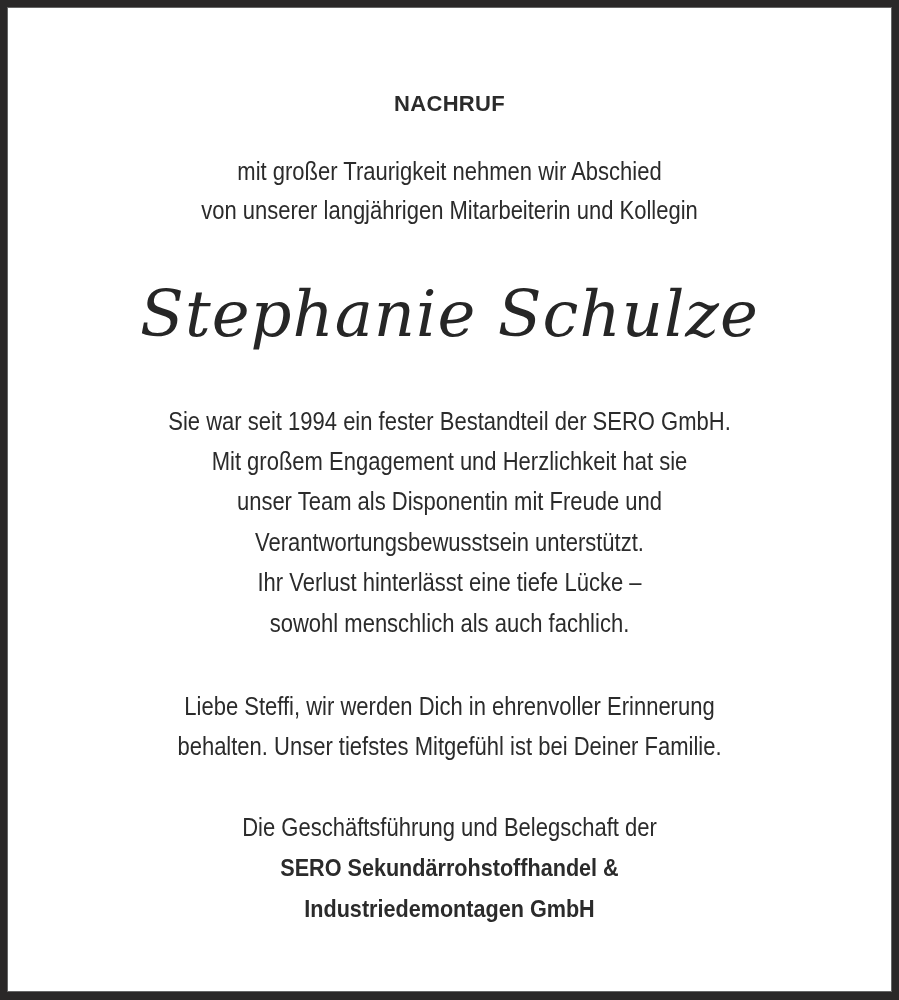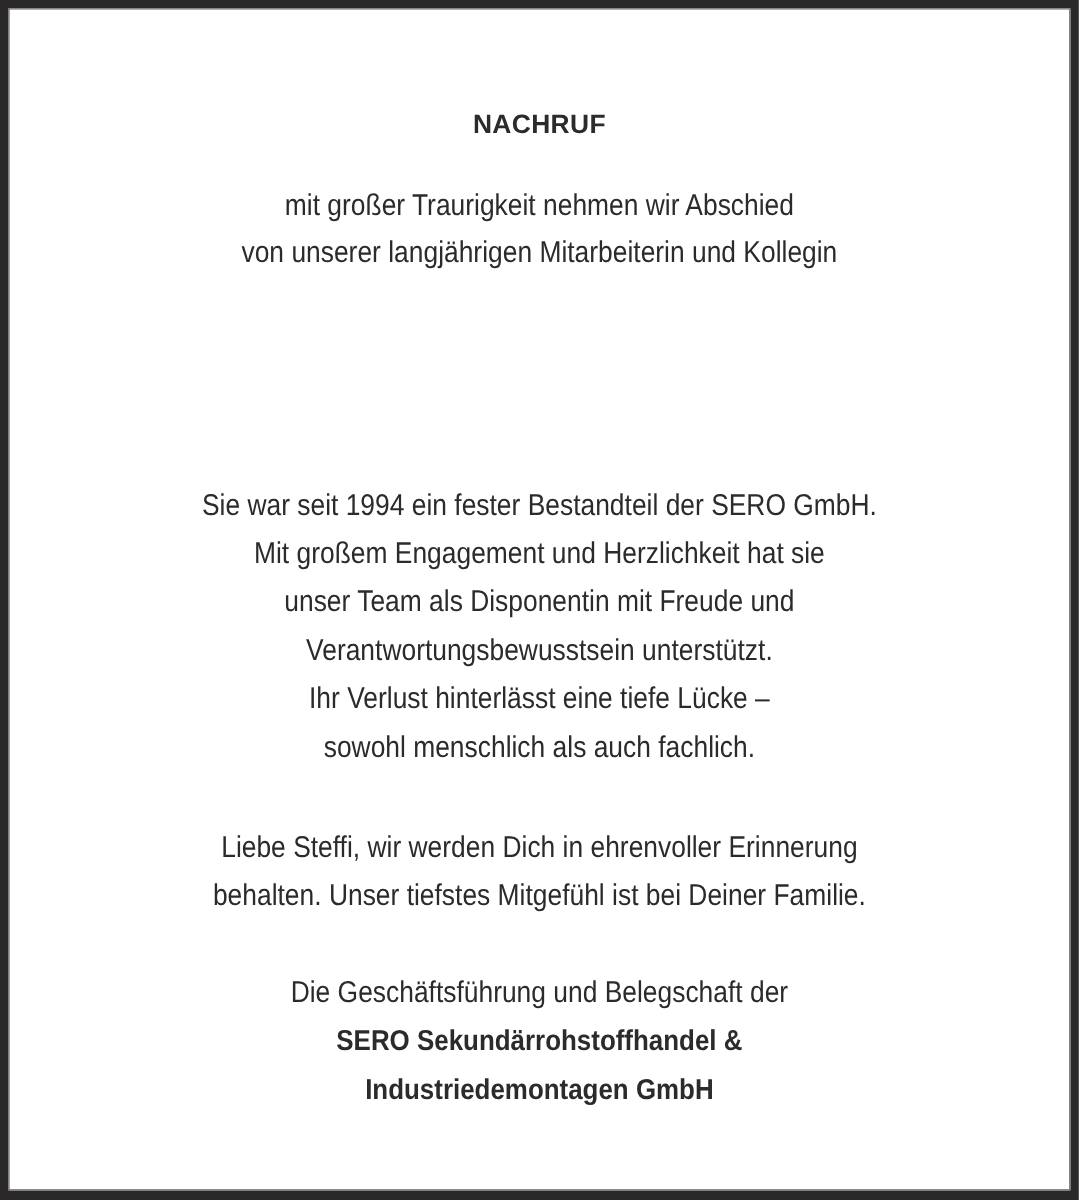--- a/index.html
+++ b/index.html
@@ -40,20 +40,21 @@
   </style>
 </head>
 <body>
 
 <div class="frame">
   <div class="line heading" style="top:84px;">NACHRUF</div>
 
   <div class="line body-text" style="top:150px; transform:scaleX(0.88);">mit großer Traurigkeit nehmen wir Abschied</div>
   <div class="line body-text" style="top:189px; transform:scaleX(0.88);">von unserer langjährigen Mitarbeiterin und Kollegin</div>
 
+  <div class="line name" style="top:270px;">Stephanie Schulze</div>
 
   <div class="line body-text" style="top:400px; transform:scaleX(0.88);">Sie war seit 1994 ein fester Bestandteil der SERO GmbH.</div>
   <div class="line body-text" style="top:440px; transform:scaleX(0.88);">Mit großem Engagement und Herzlichkeit hat sie</div>
   <div class="line body-text" style="top:480px; transform:scaleX(0.88);">unser Team als Disponentin mit Freude und</div>
   <div class="line body-text" style="top:521px; transform:scaleX(0.88);">Verantwortungsbewusstsein unterstützt.</div>
   <div class="line body-text" style="top:561px; transform:scaleX(0.88);">Ihr Verlust hinterlässt eine tiefe Lücke –</div>
   <div class="line body-text" style="top:602px; transform:scaleX(0.88);">sowohl menschlich als auch fachlich.</div>
 
   <div class="line body-text" style="top:685px; transform:scaleX(0.88);">Liebe Steffi, wir werden Dich in ehrenvoller Erinnerung</div>
   <div class="line body-text" style="top:725px; transform:scaleX(0.88);">behalten. Unser tiefstes Mitgefühl ist bei Deiner Familie.</div>

